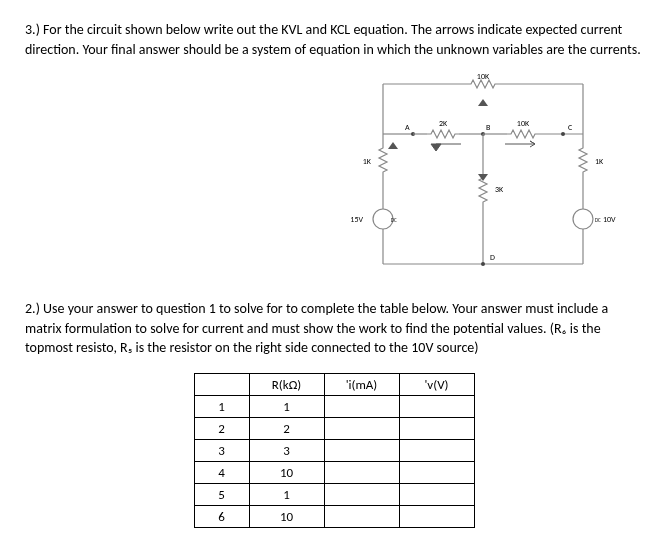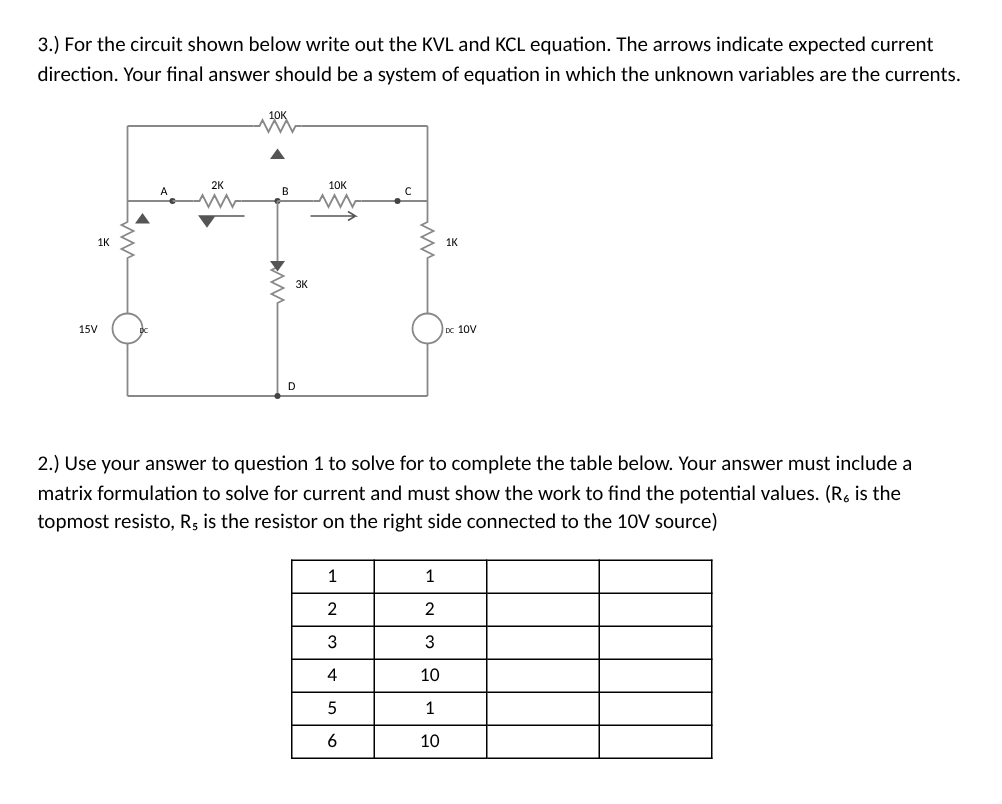--- a/index.html
+++ b/index.html
@@ -11,21 +11,21 @@
       padding: 20px 25px;
       width: 668px;
       box-sizing: border-box;
     }
     .question {
       margin-bottom: 15px;
       line-height: 1.4;
     }
     .circuit-container {
       display: flex;
-      justify-content: flex-start;
+      justify-content: flex-end;
       margin: 15px 0 25px 0;
     }
     .circuit-svg {
       width: 320px;
       height: 200px;
     }
     table {
       border-collapse: collapse;
       margin: 10px auto;
     }
@@ -122,20 +122,26 @@
     <path d="M 65,75 L 75,75 L 70,68 Z" fill="#555"></path>
   </svg>
 </div>
 
 <div class="question">
   <span>2.) Use your answer to question 1 to solve for to complete the table below. Your answer must include a matrix formulation to solve for current and must show the work to find the potential values. (R₆ is the topmost resisto, R₅ is the resistor on the right side connected to the 10V source)</span>
 </div>
 
 <table>
   <tbody>
+      <tr>
+    <th class="row-label"></th>
+    <th>R(kΩ)</th>
+    <th>'i(mA)</th>
+    <th>'v(V)</th>
+  </tr>
   <tr>
     <td class="row-label">1</td>
     <td>1</td>
     <td></td>
     <td></td>
   </tr>
   <tr>
     <td class="row-label">2</td>
     <td>2</td>
     <td></td>

